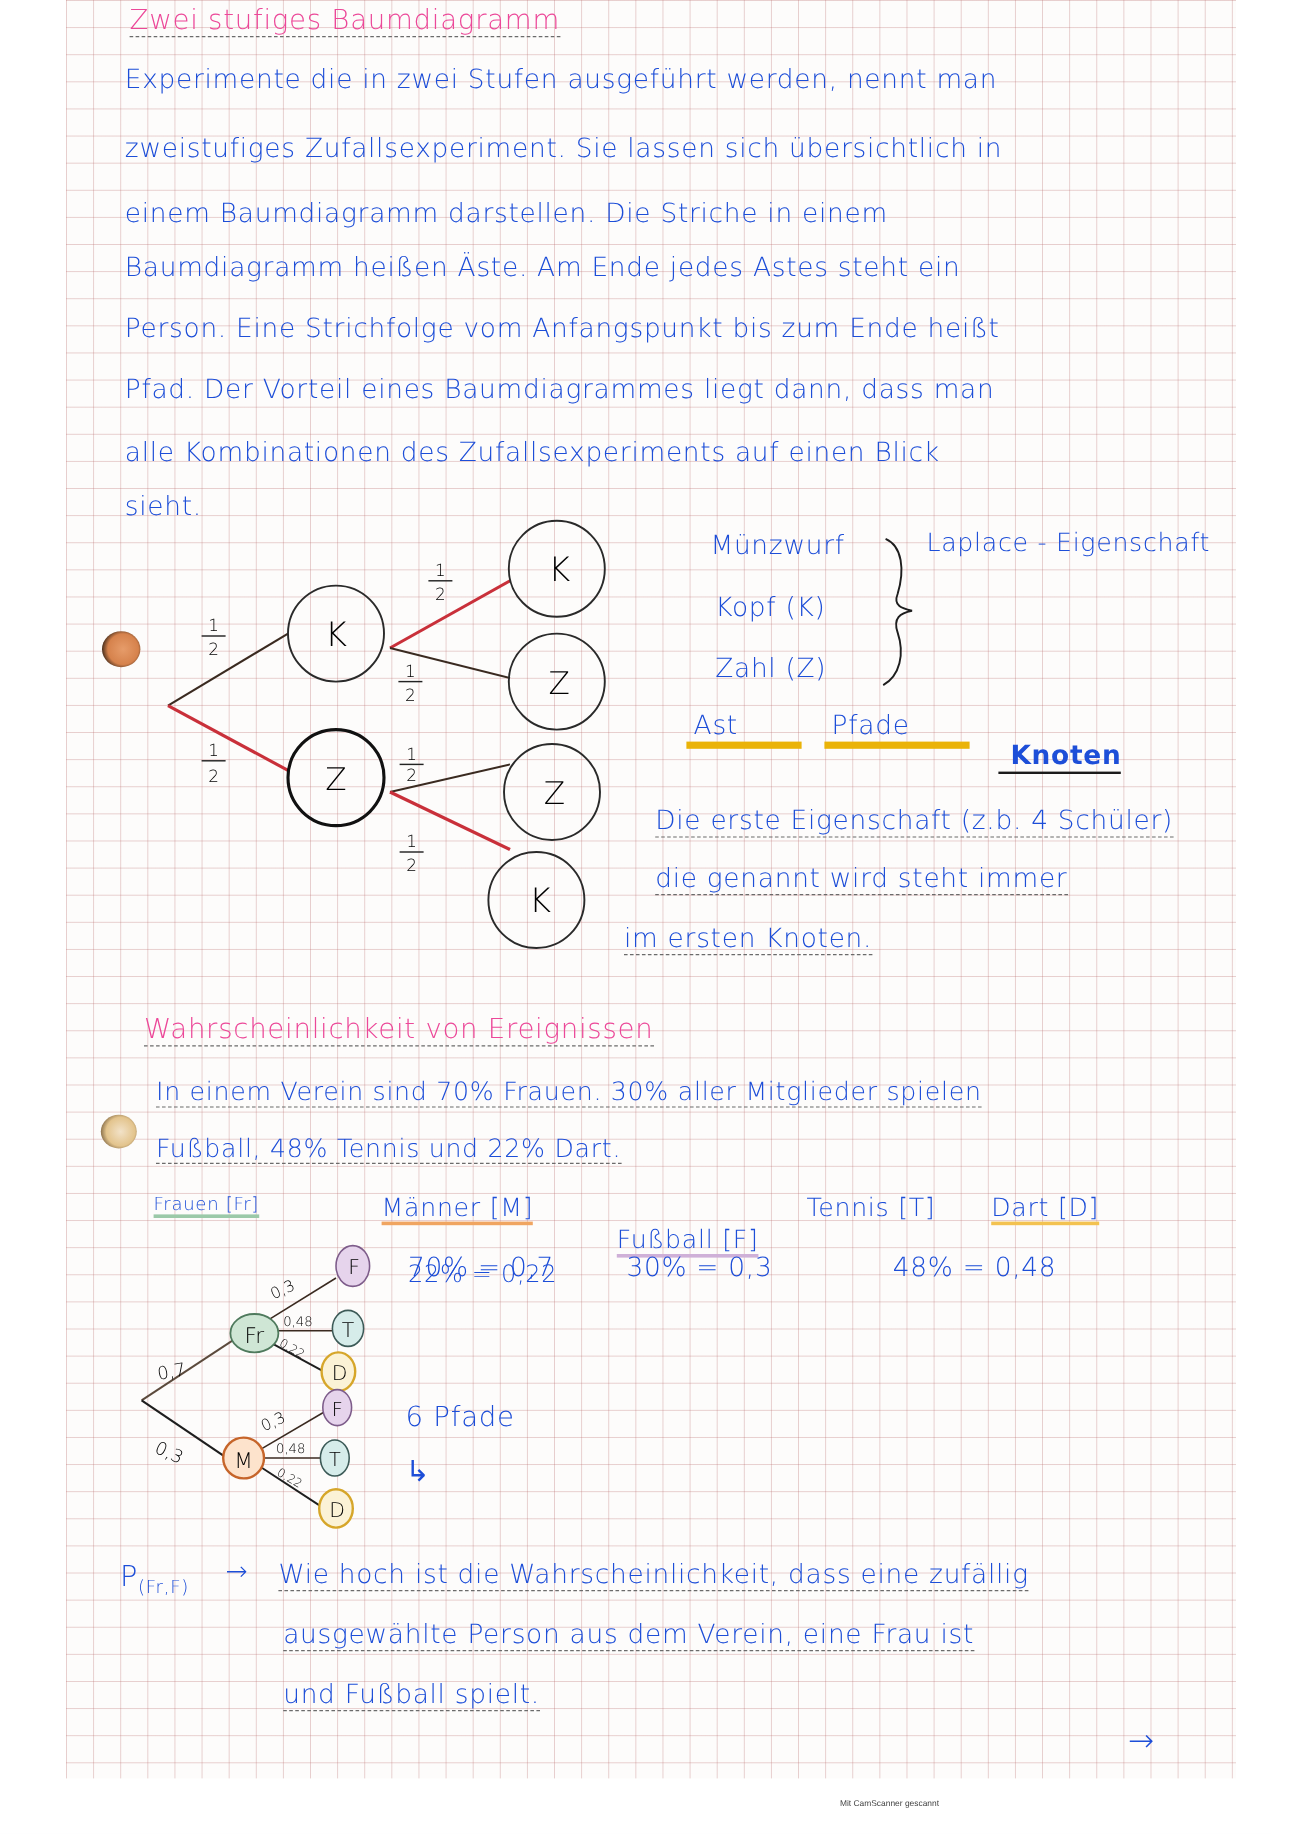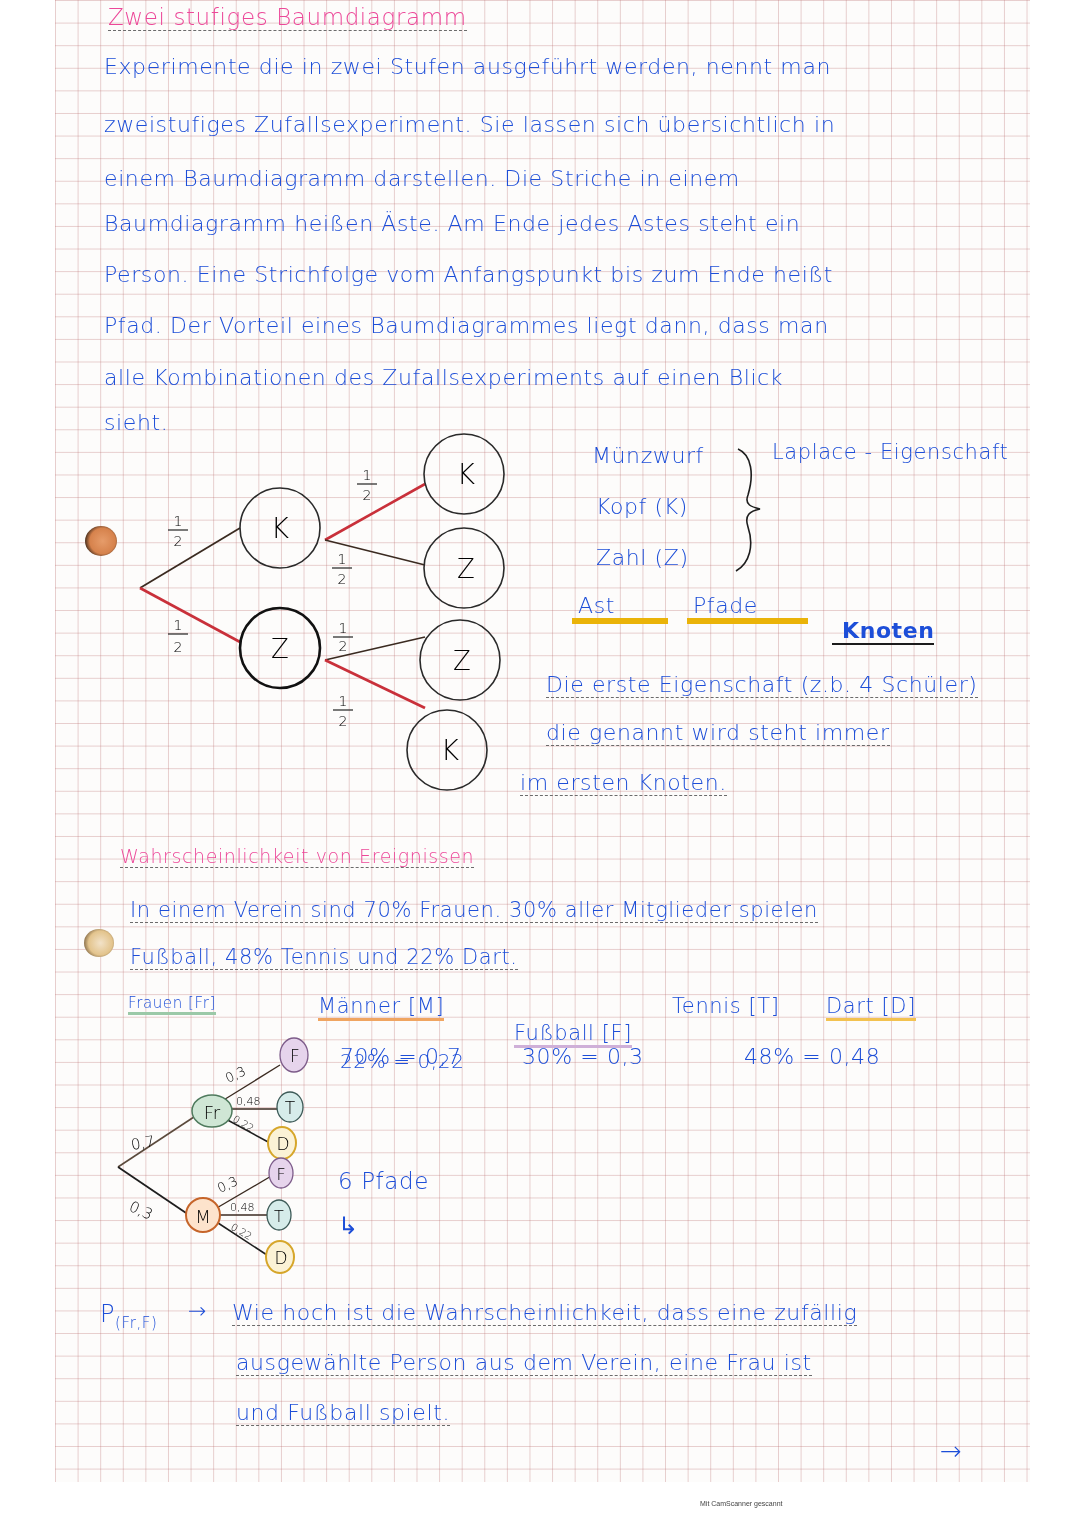--- a/index.html
+++ b/index.html
@@ -122,21 +122,21 @@
 </svg>
 <div class="hw" style="left:772px;top:440px;font-size:21px;">Laplace - Eigenschaft</div>
 <div class="hw u-red" style="left:572px;top:593px;width:90px;padding-left:6px;">Ast</div>
 <div class="hw u-red" style="left:687px;top:593px;width:115px;padding-left:6px;">Pfade</div>
 <div class="hw u-black" style="left:832px;top:618px;width:92px;padding-left:10px;font-weight:bold;">Knoten</div>
 
 <div class="hw u-dots" style="left:546px;top:672px;">Die erste Eigenschaft (z.b. 4 Schüler)</div>
 <div class="hw u-dots" style="left:546px;top:720px;">die genannt wird steht immer</div>
 <div class="hw u-dots" style="left:520px;top:770px;">im ersten Knoten.</div>
 
-<div class="hw title-green u-dots" style="left:120px;top:845px;font-size:19px;">Wahrscheinlichkeit von Ereignissen</div>
+<div class="hw title-green u-dots" style="left:120px;top:845px;font-size:23px;">Wahrscheinlichkeit von Ereignissen</div>
 <div class="hw u-dots" style="left:130px;top:898px;font-size:21px;">In einem Verein sind 70% Frauen. 30% aller Mitglieder spielen</div>
 <div class="hw u-dots" style="left:130px;top:945px;font-size:21px;">Fußball, 48% Tennis und 22% Dart.</div>
 
 <div class="hw u-green" style="left:128px;top:994px;font-size:15px;">Frauen [Fr]</div>
 <div class="hw u-orange" style="left:318px;top:994px;font-size:21px;">Männer [M]</div>
 <div class="hw u-purple" style="left:514px;top:1021px;font-size:21px;">Fußball [F]</div>
 <div class="hw" style="left:672px;top:994px;font-size:21px;">Tennis [T]</div>
 <div class="hw u-yellow" style="left:826px;top:994px;font-size:21px;">Dart [D]</div>
 
 <div class="hw" style="left:340px;top:1044px;font-size:22px;">70% = 0,7</div>

